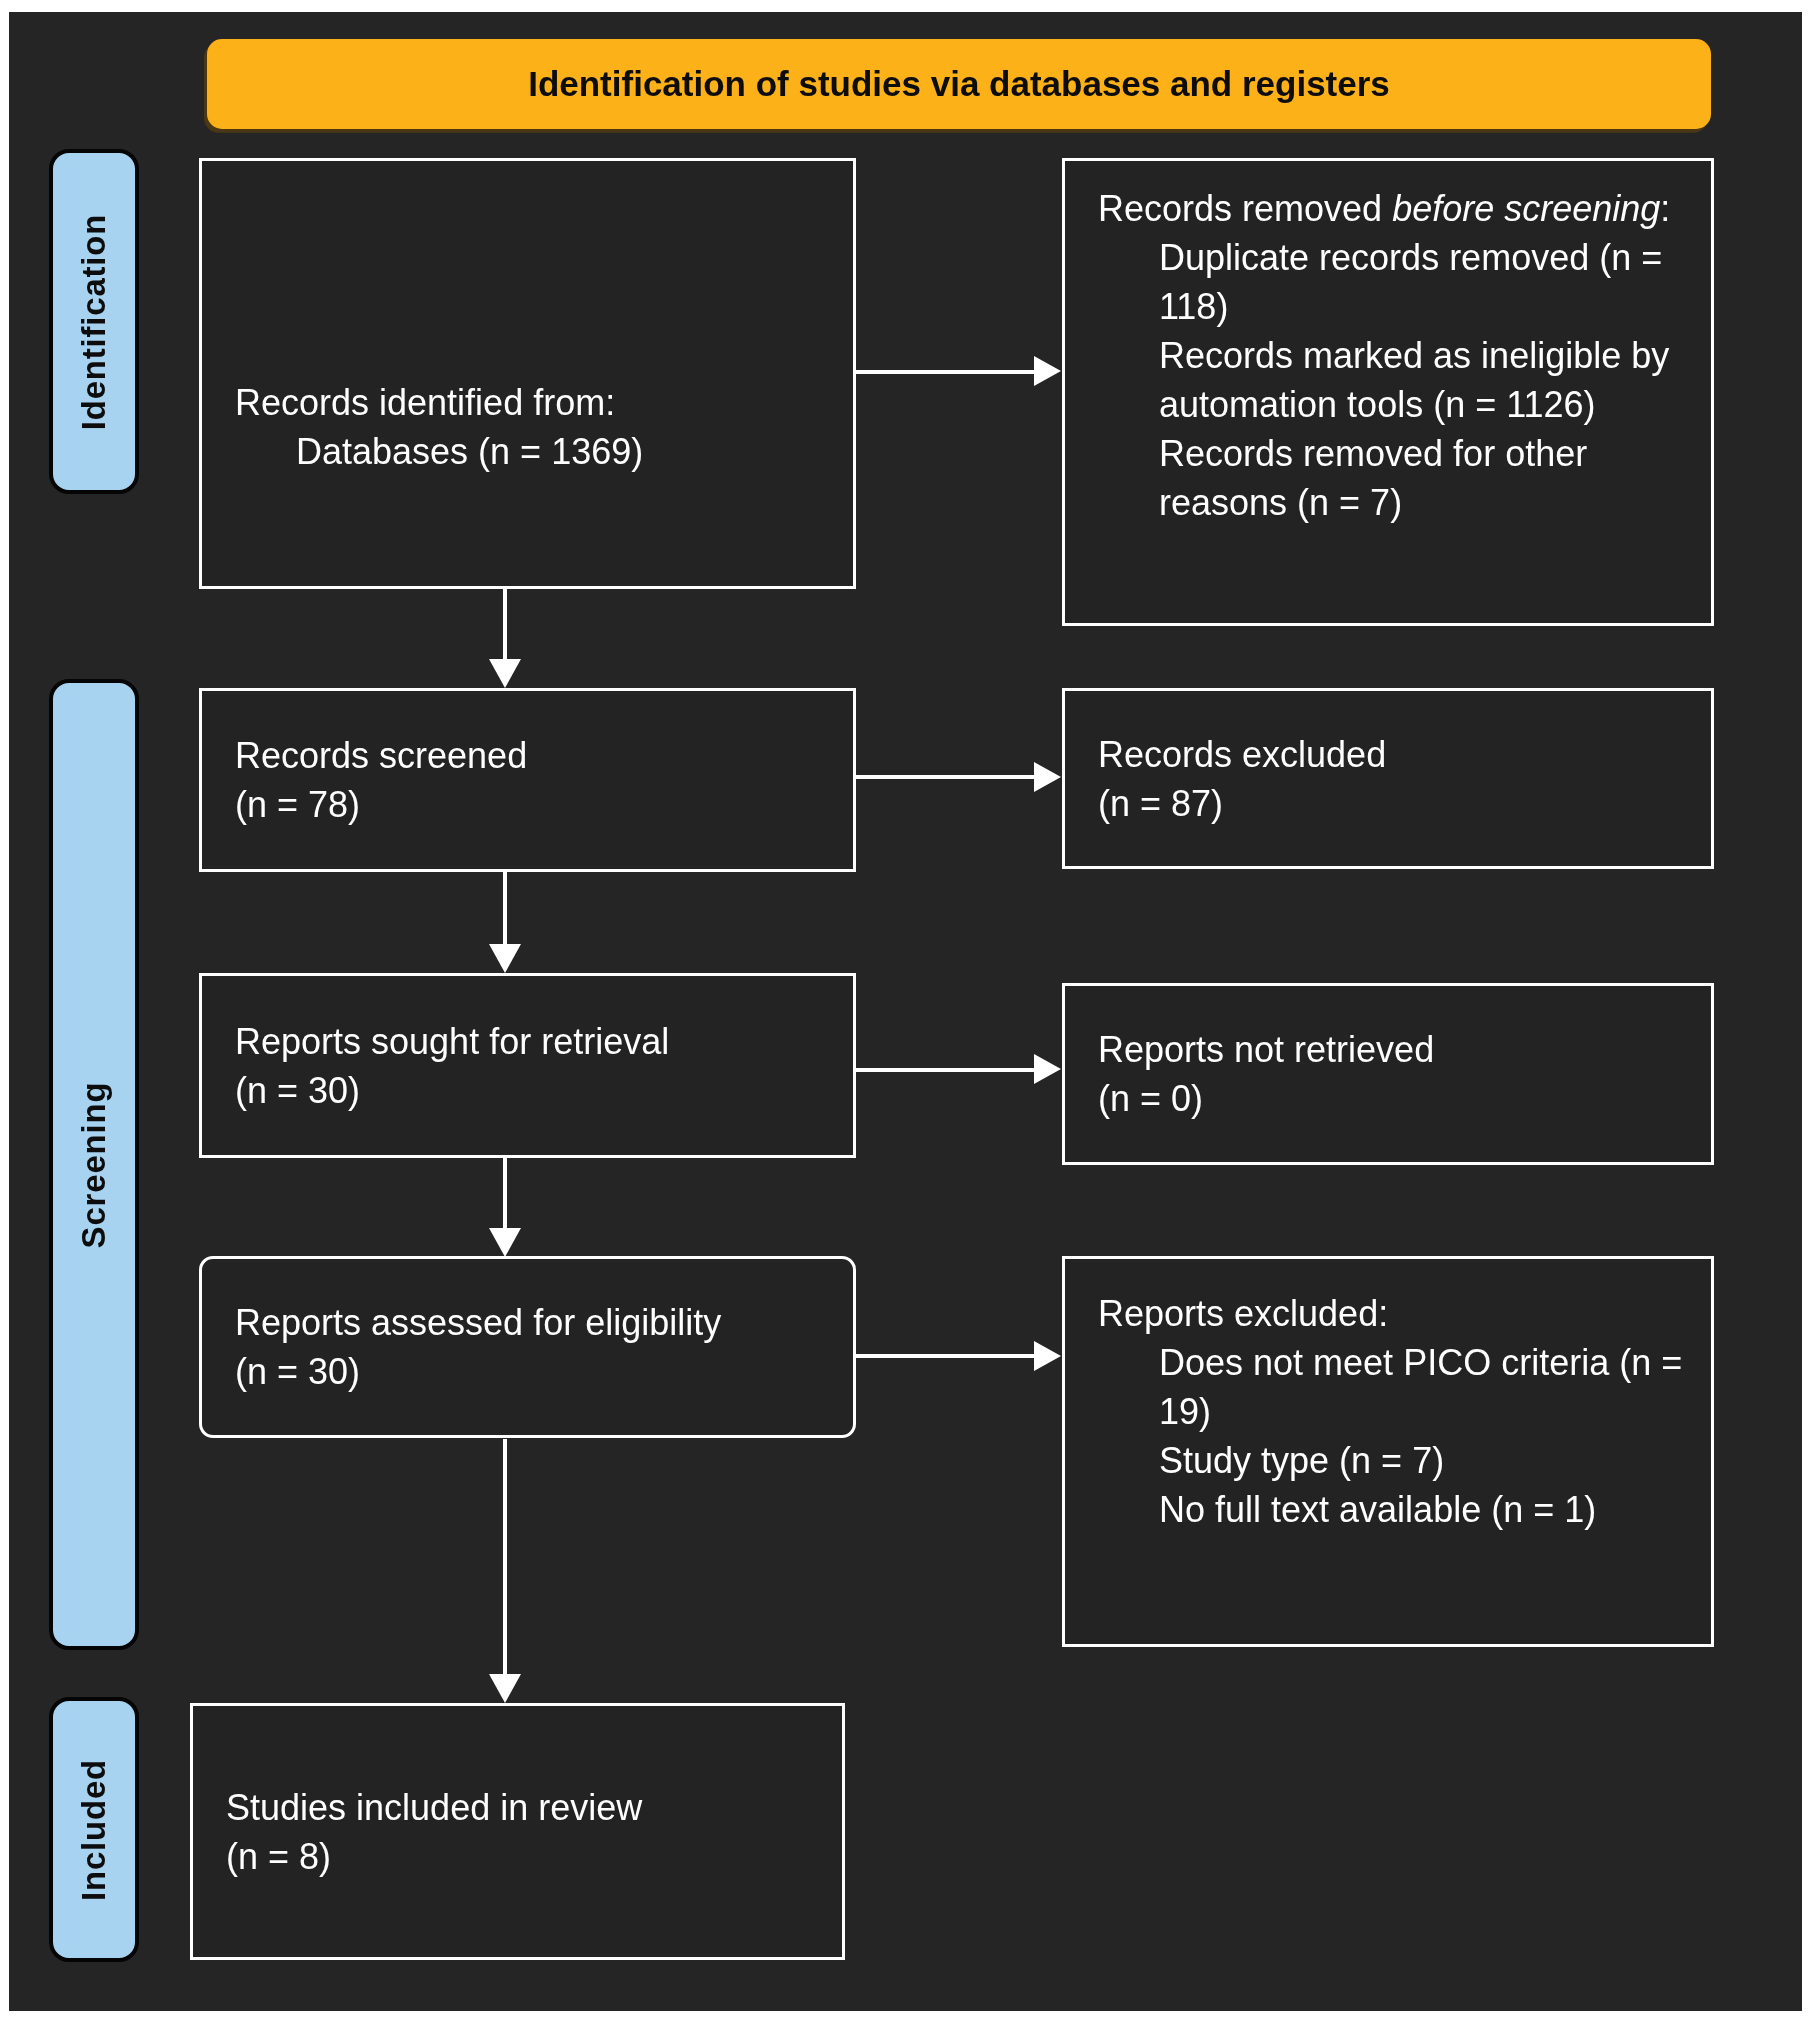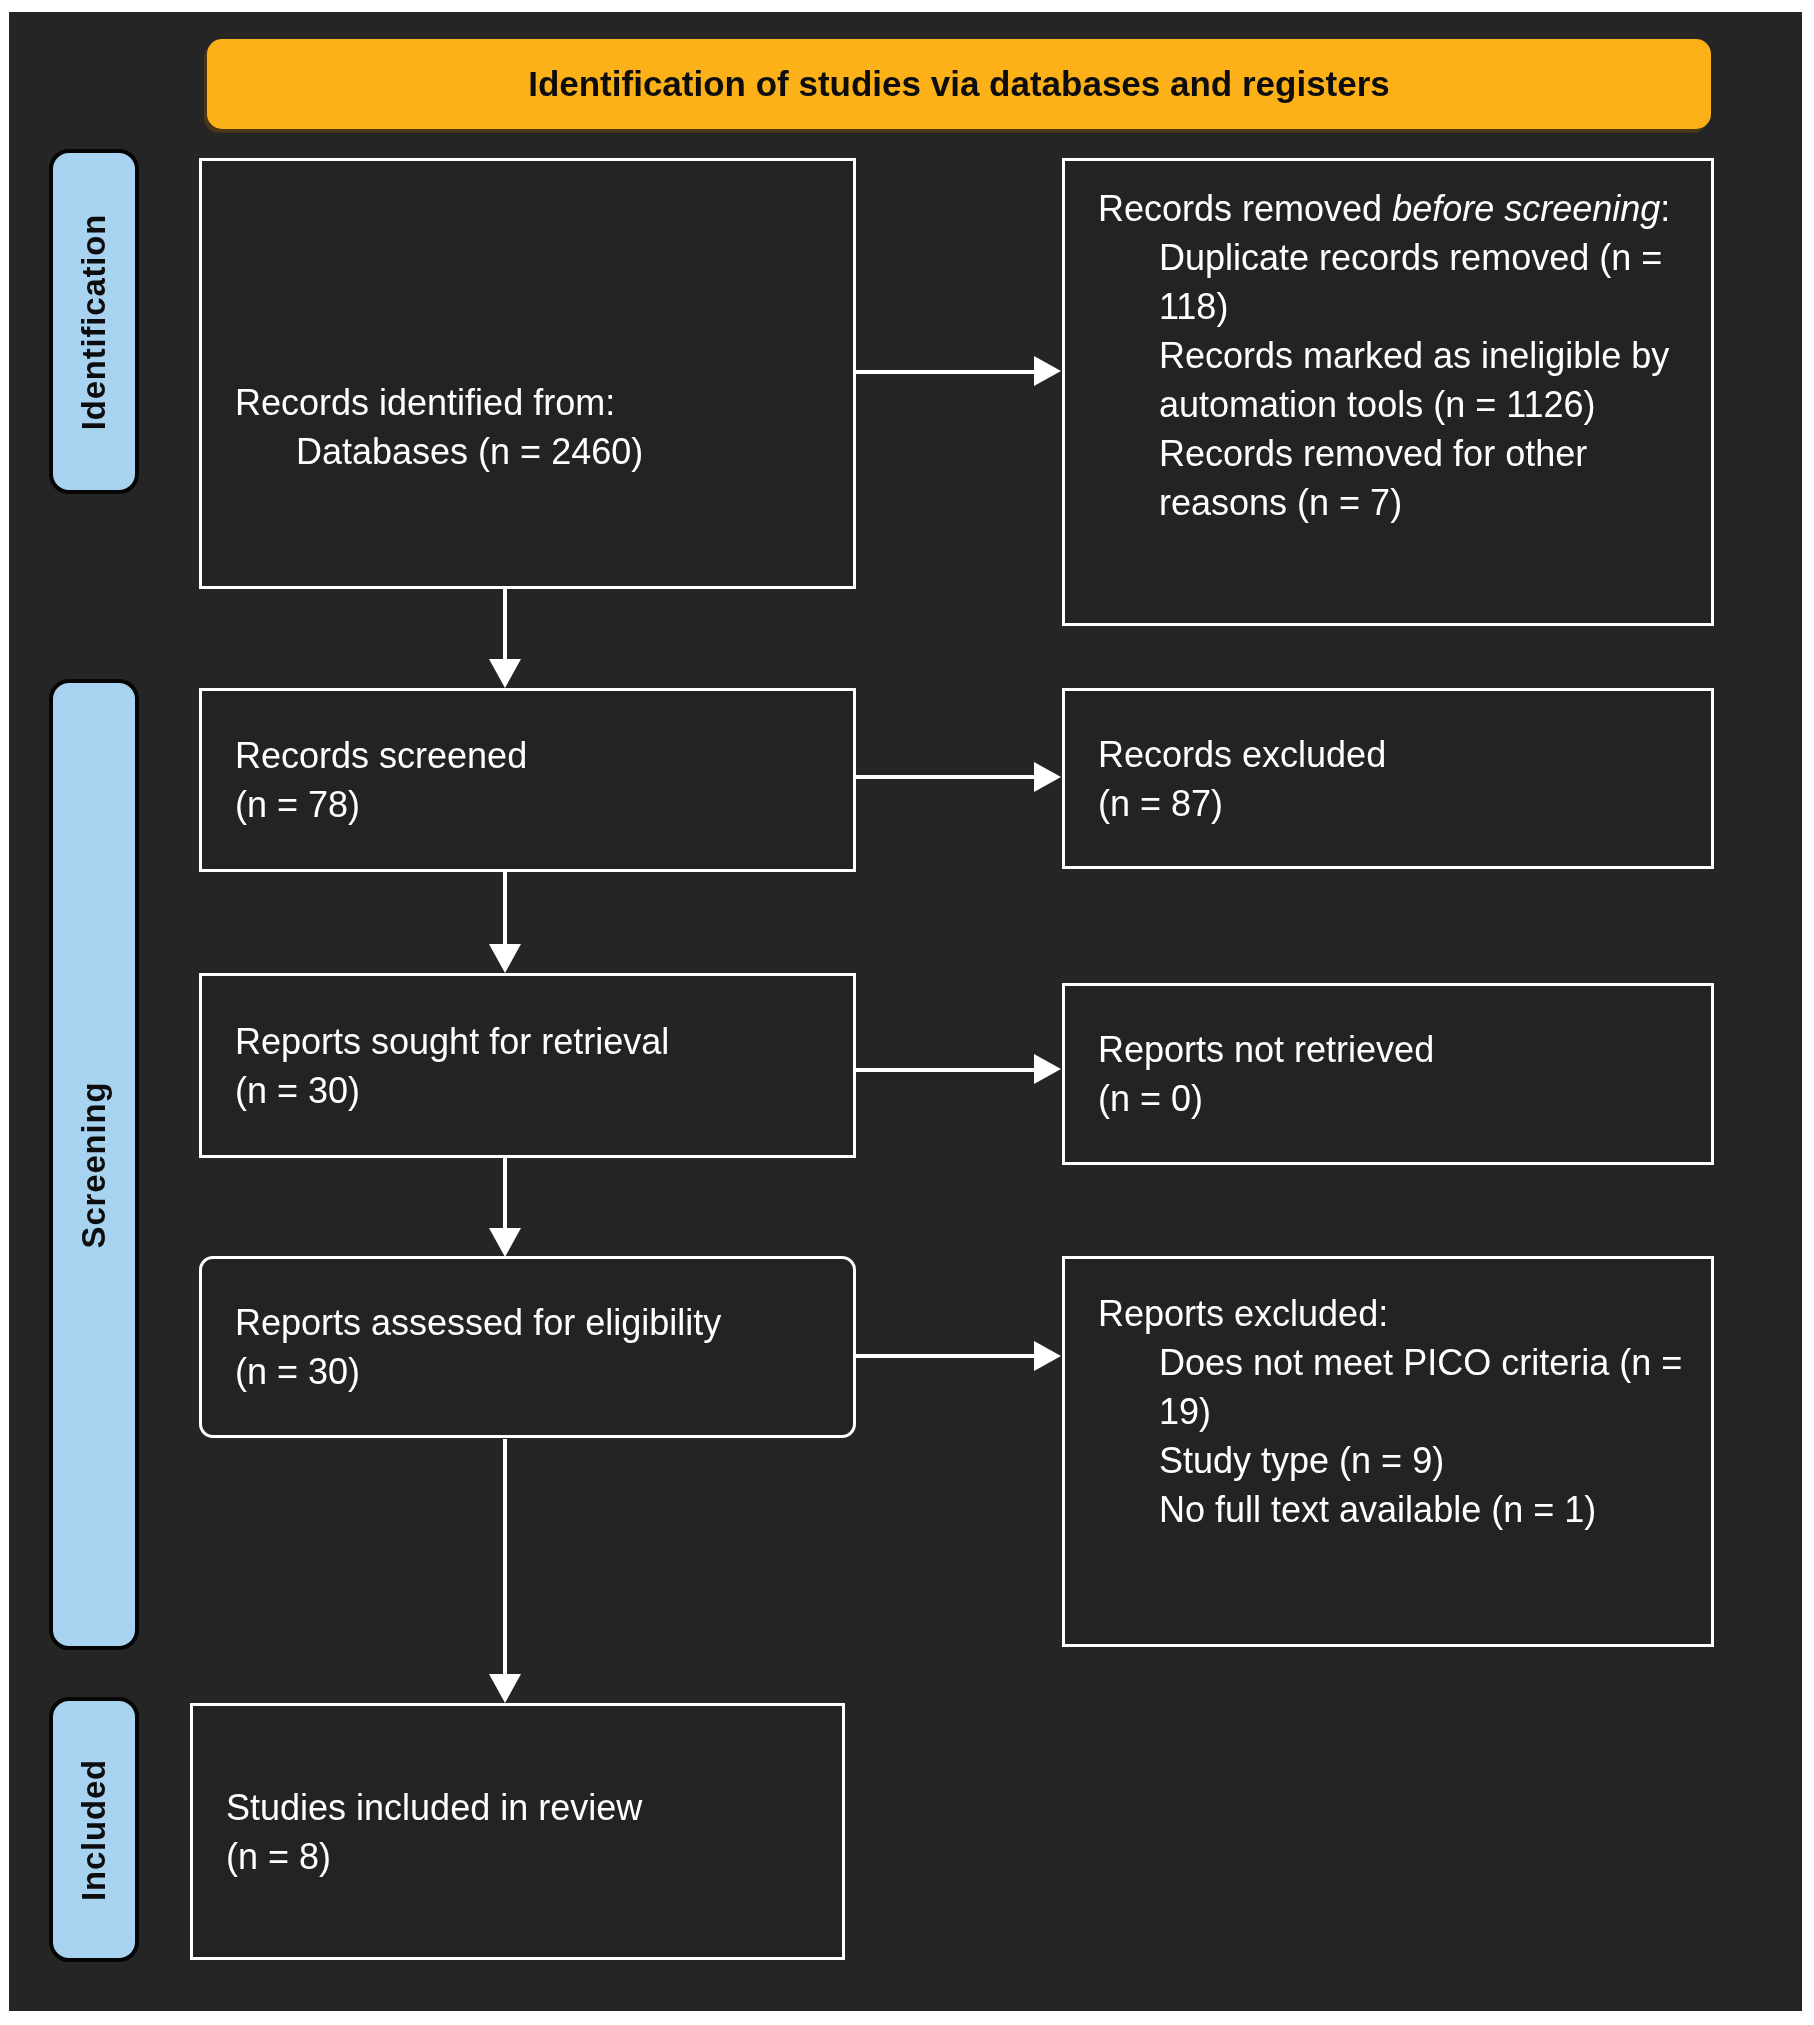--- a/index.html
+++ b/index.html
@@ -128,21 +128,21 @@
     </div>
     <div class="stage stage-screening">
       <span>Screening</span>
     </div>
     <div class="stage stage-included">
       <span>Included</span>
     </div>
 
     <div class="node col-left node-identified">
       <div>Records identified from:</div>
-      <div class="indent">Databases (n = 2460)</div>
+      <div class="indent">Databases (n = 1369)</div>
     </div>
 
     <div class="node col-left node-screened v-center">
       <div>Records screened</div>
       <div>(n = 78)</div>
     </div>
 
     <div class="node col-left node-sought v-center">
       <div>Reports sought for retrieval</div>
       <div>(n = 30)</div>
@@ -171,21 +171,21 @@
     </div>
 
     <div class="node col-right node-not-retrieved v-center">
       <div>Reports not retrieved</div>
       <div>(n = 0)</div>
     </div>
 
     <div class="node col-right node-reports-excluded">
       <div>Reports excluded:</div>
       <div class="indent">Does not meet PICO criteria (n = 19)</div>
-      <div class="indent">Study type (n = 9)</div>
+      <div class="indent">Study type (n = 7)</div>
       <div class="indent">No full text available (n = 1)</div>
     </div>
 
     <div class="arrow-line-v" style="left:494px; top:577px; height:70px;"></div>
     <div class="arrowhead-down" style="left:480px; top:647px;"></div>
 
     <div class="arrow-line-v" style="left:494px; top:860px; height:72px;"></div>
     <div class="arrowhead-down" style="left:480px; top:932px;"></div>
 
     <div class="arrow-line-v" style="left:494px; top:1146px; height:70px;"></div>

